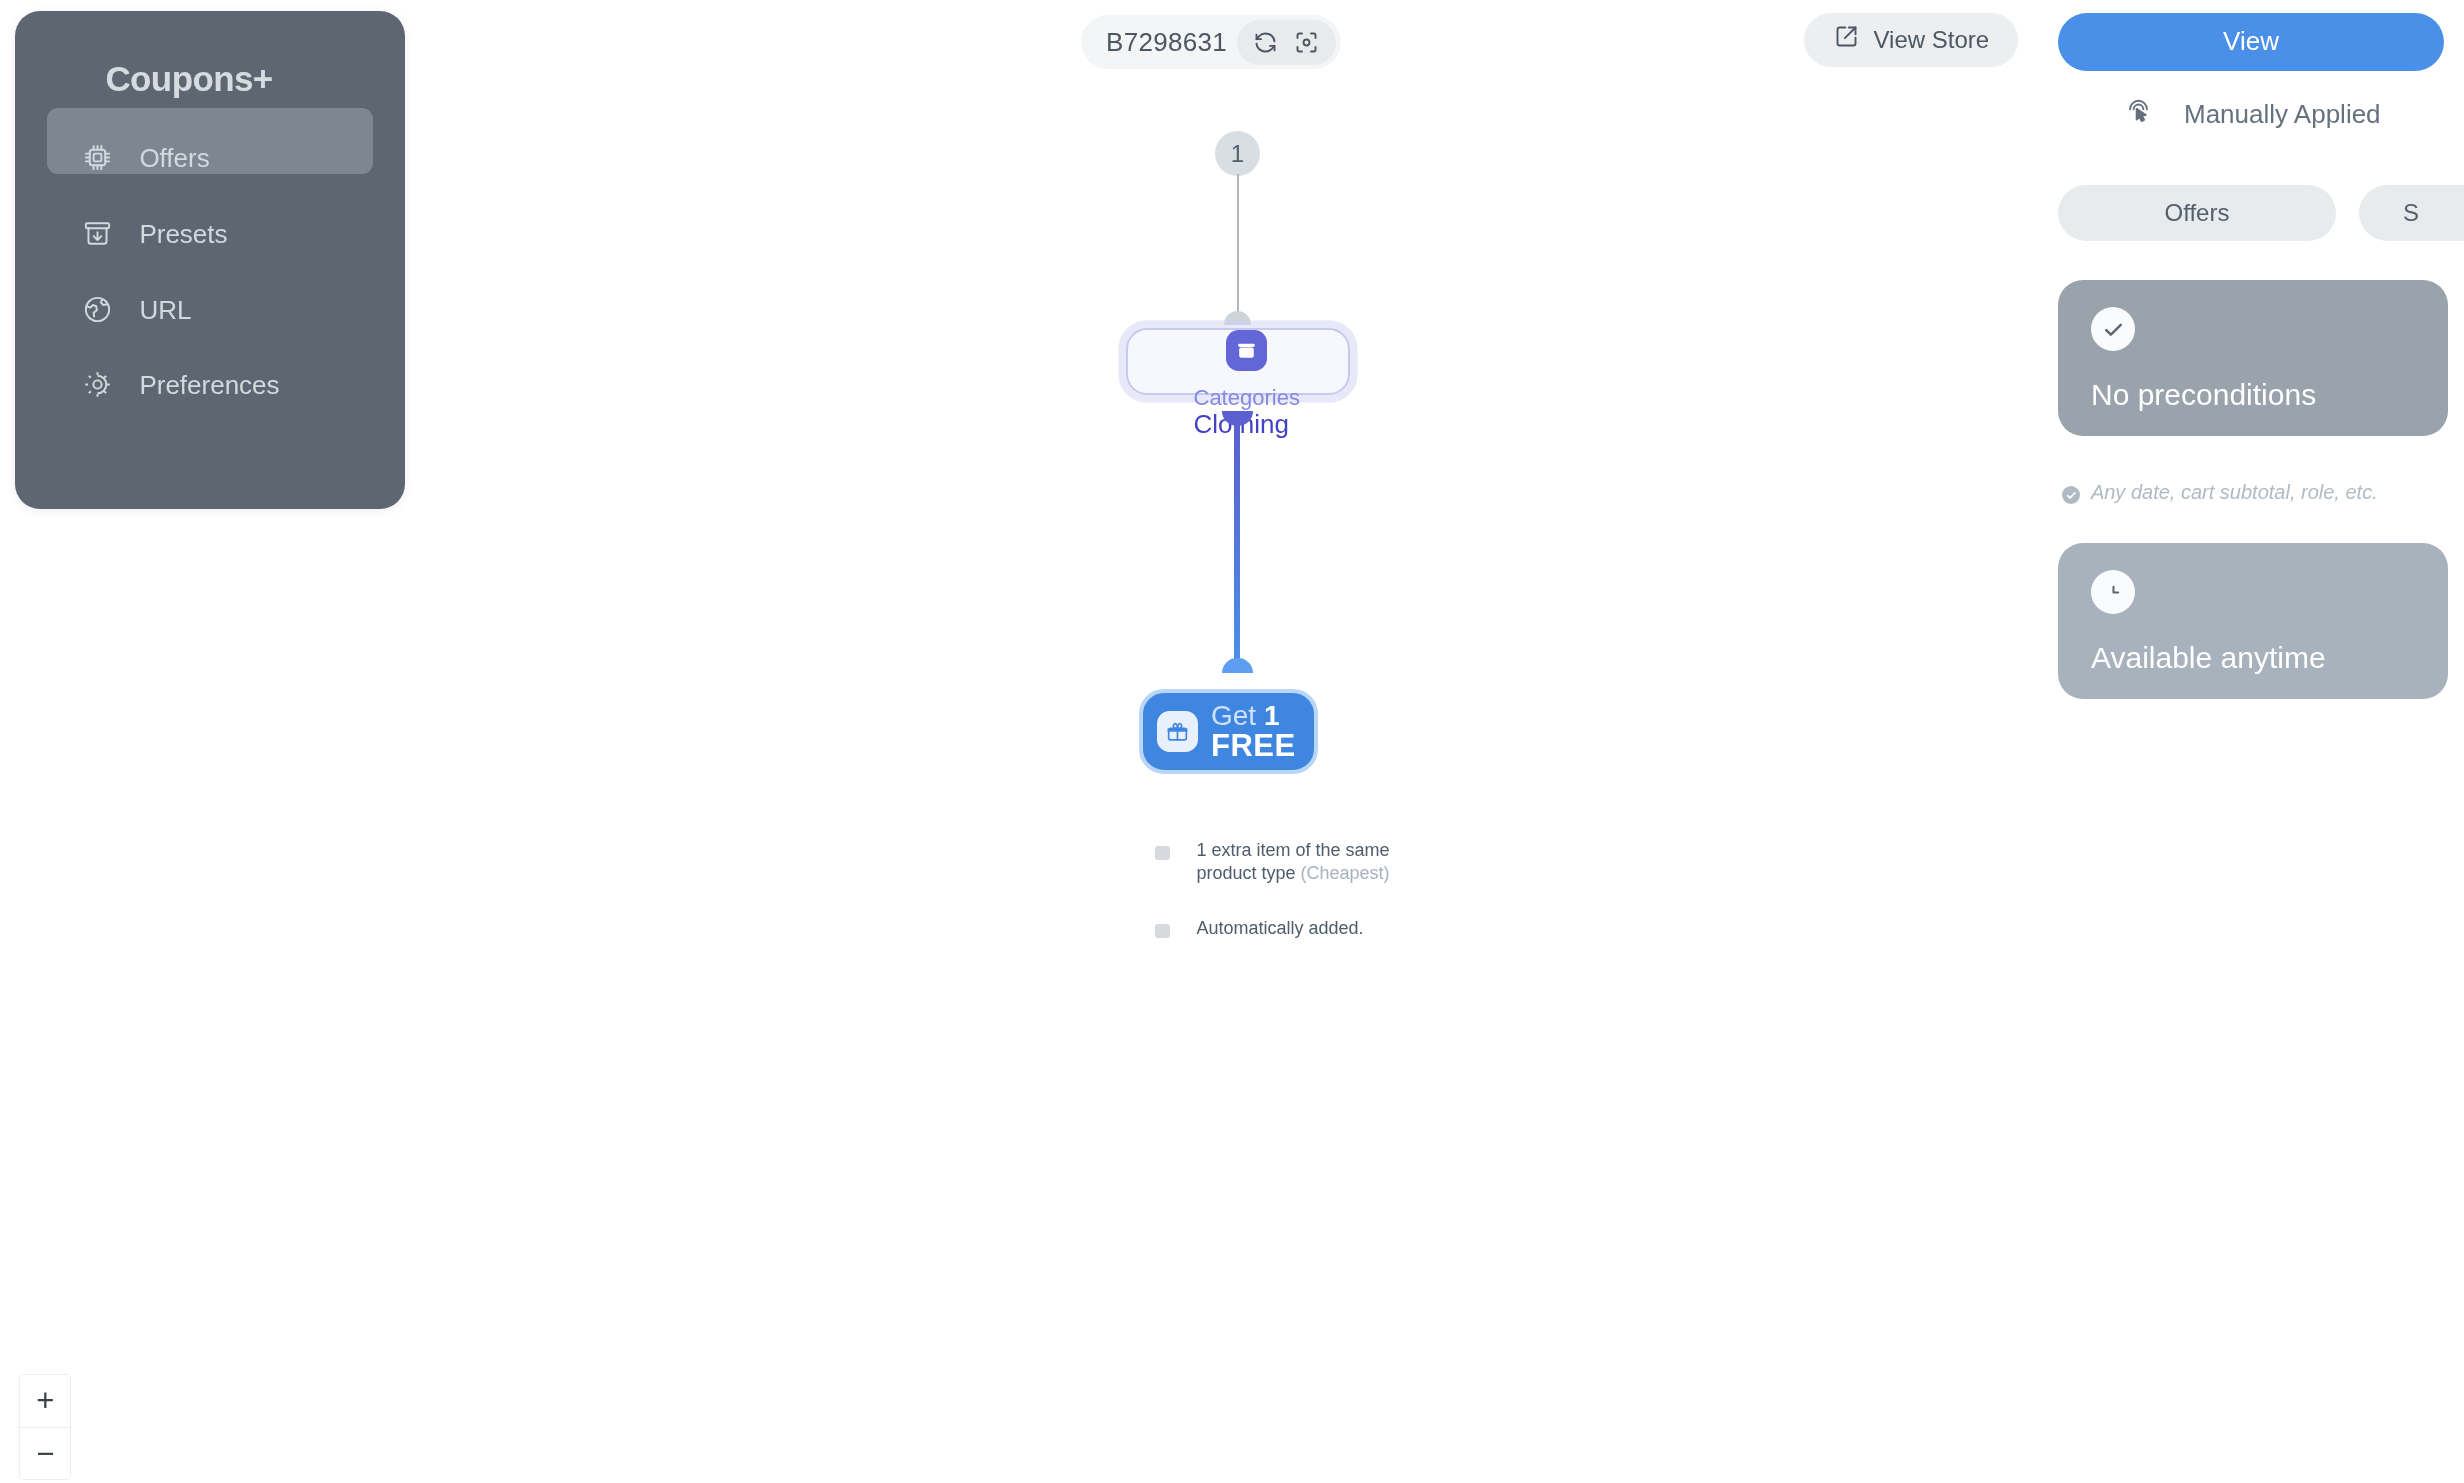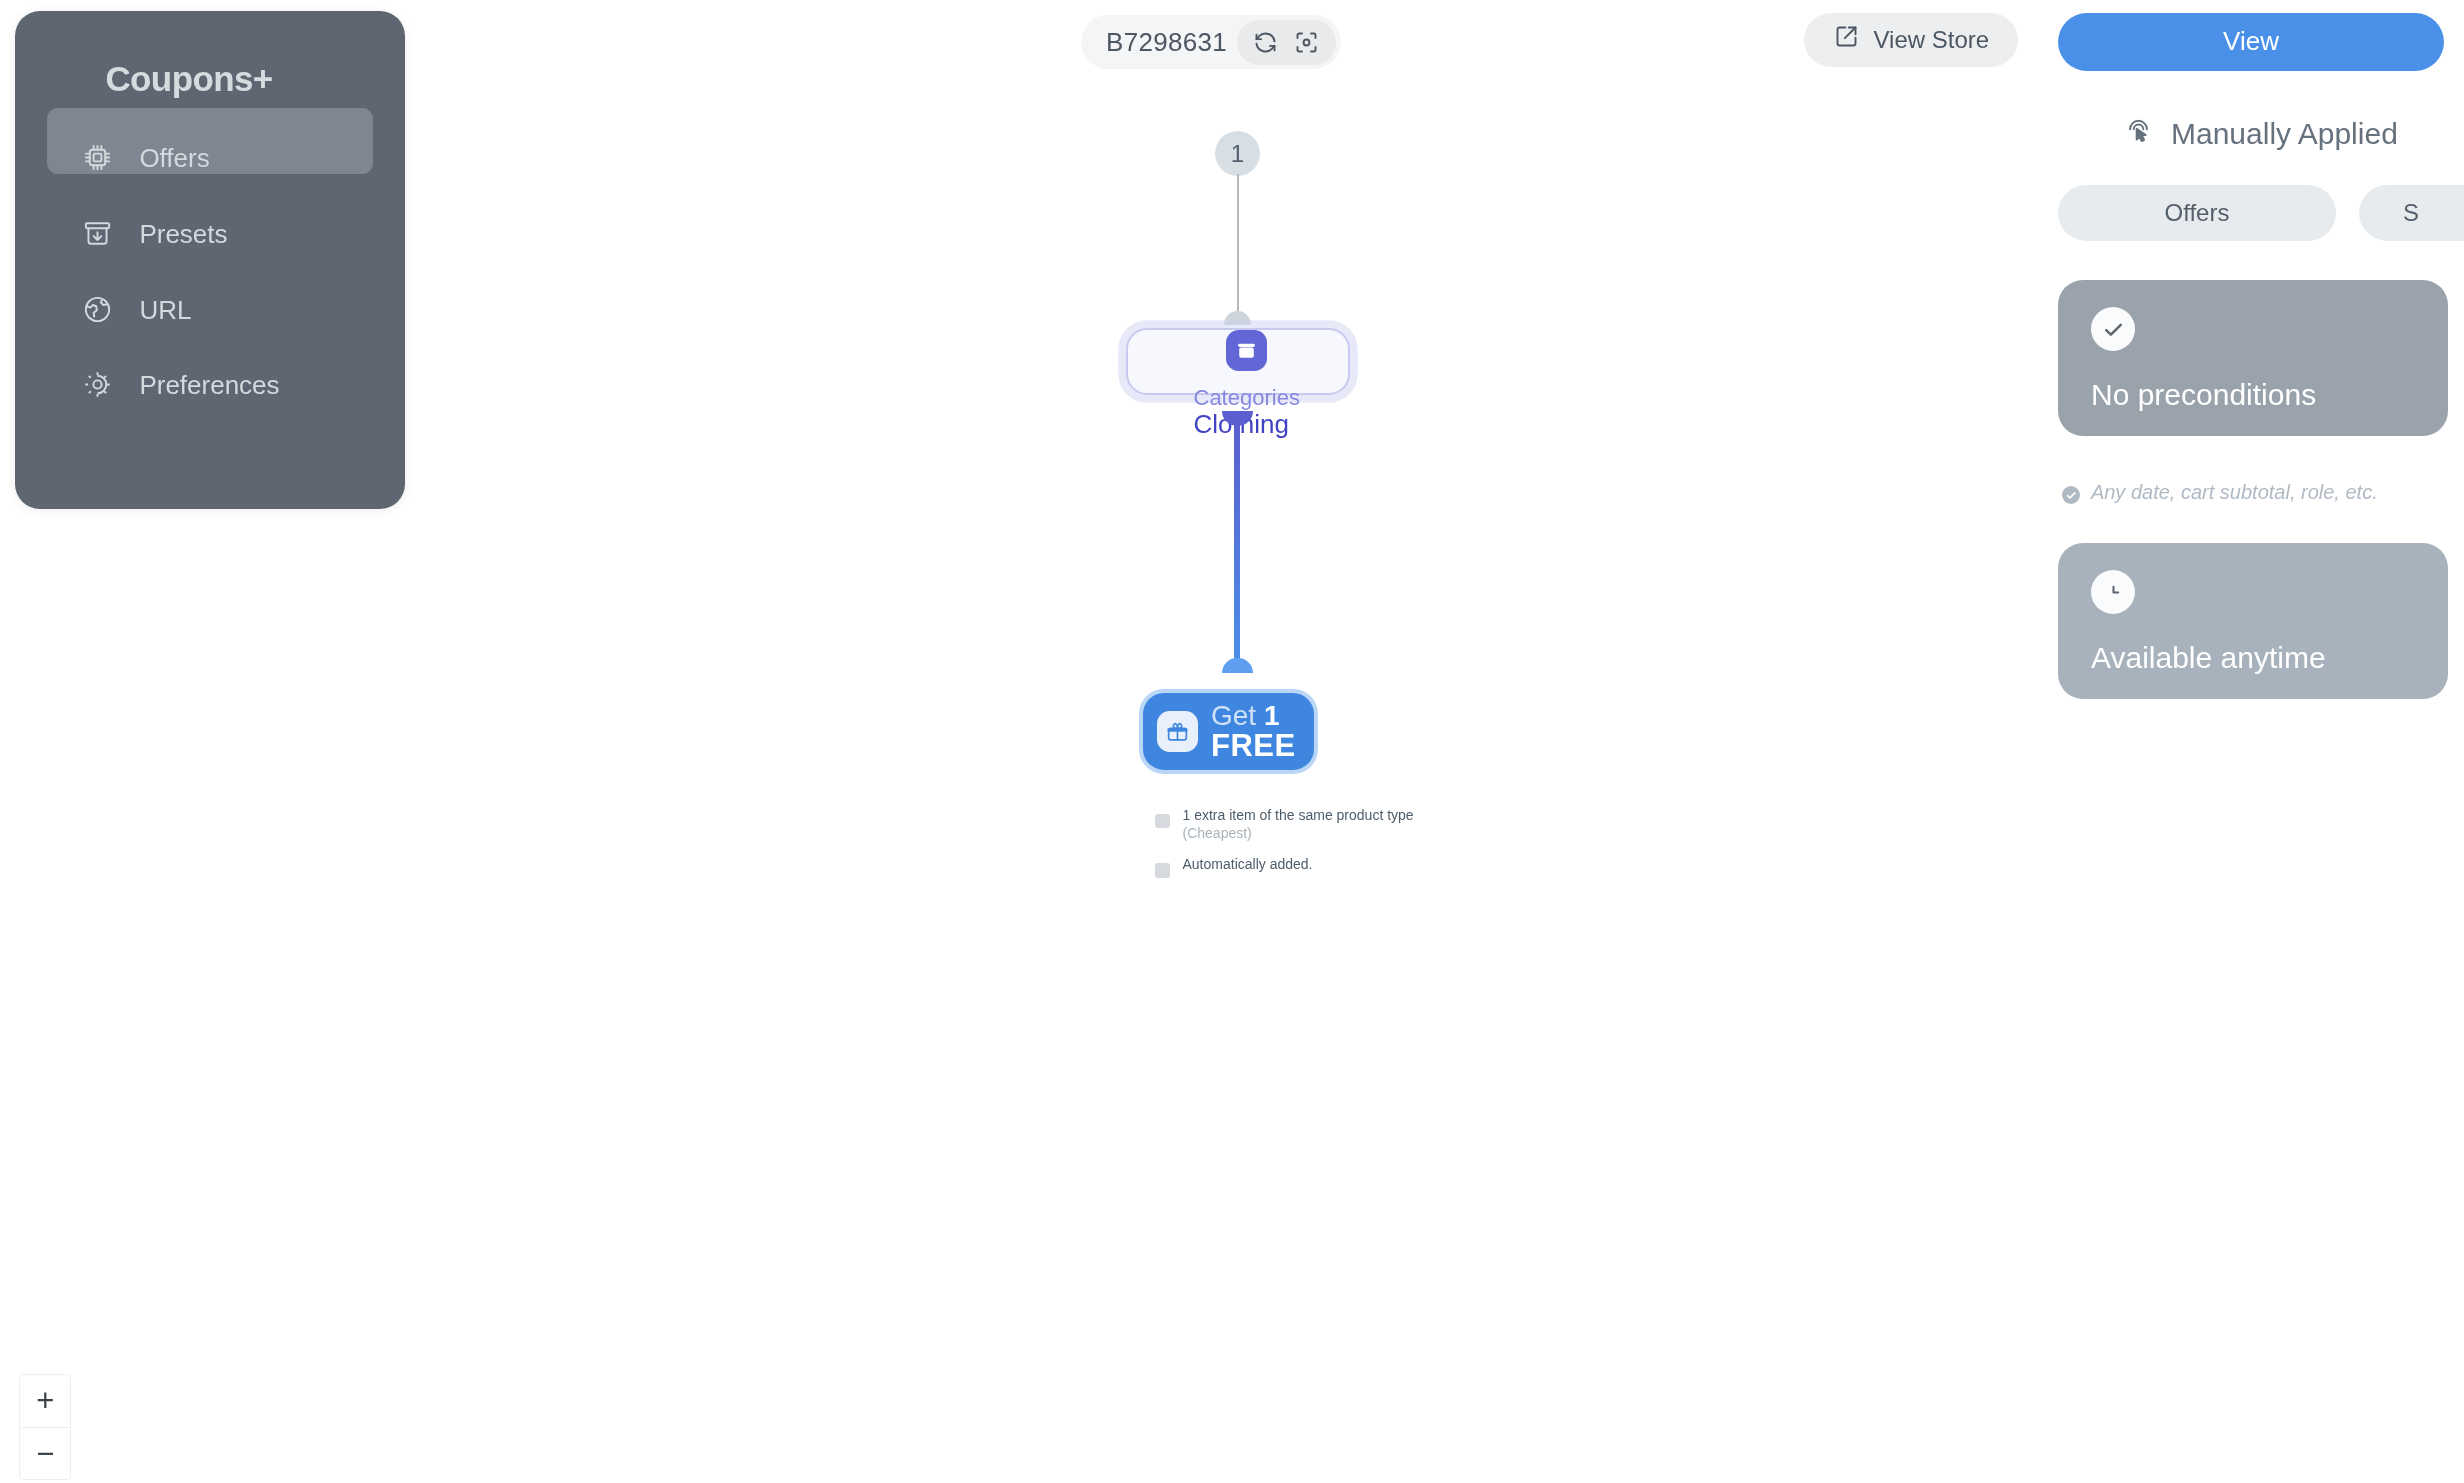--- a/index.html
+++ b/index.html
@@ -113,23 +113,23 @@
     width: 386px; height: 58px;
     background: #4a90e8;
     border-radius: 29px;
     color: #fff; font-size: 26px;
     display:flex; align-items:center; justify-content:center;
     cursor: pointer; border: none;
   }
 
   
   #applied-row {
-    position: absolute; left: 2124px; top: 116px;
-    display:flex; align-items:center; gap: 18px;
-    color: #66717e; font-size: 30px;
+    position: absolute; left: 2124px; top: 96px;
+    display:flex; align-items:center; gap: 31px;
+    color: #66717e; font-size: 26px;
   }
   #applied-row svg { width: 29px; height: 29px; }
 
   #export-btn {
     position: absolute; left: 2058px; top: 185px;
     width: 278px; height: 56px;
     background: #e8ebee; border-radius: 28px;
     display:flex; align-items:center; justify-content:center;
     color: #55606d; font-size: 24px; cursor:pointer;
   }
@@ -247,24 +247,25 @@
   #free-text { line-height: 1.04; }
   #free-line1 { font-size: 28px; color: #cfe2f8; }
   #free-line1 b { color: #ffffff; font-weight: 700; }
   #free-line2 { font-size: 31px; color: #ffffff; font-weight: 700; letter-spacing: 0.5px; }
 
   #free-notes {
     position:absolute; left: 1155px; top: 807px;
     width: 290px;
   }
   .note {
-    display:flex; gap: 13px;
-    font-size: 14px; color: #4e5c6b;
+    display:flex; gap: 27px;
+    font-size: 18px; color: #4e5c6b;
     line-height: 1.28;
     margin-bottom: 13.5px;
+    margin-top: 32px;
   }
   .note .bullet {
     width: 14.5px; height: 14.5px; flex: 0 0 14.5px;
     background: #d6dade; border-radius: 2.9px;
     margin-top: 6.8px;
   }
   .note .muted { color: #a9b2bb; }
 
   
   #zoom-controls {

